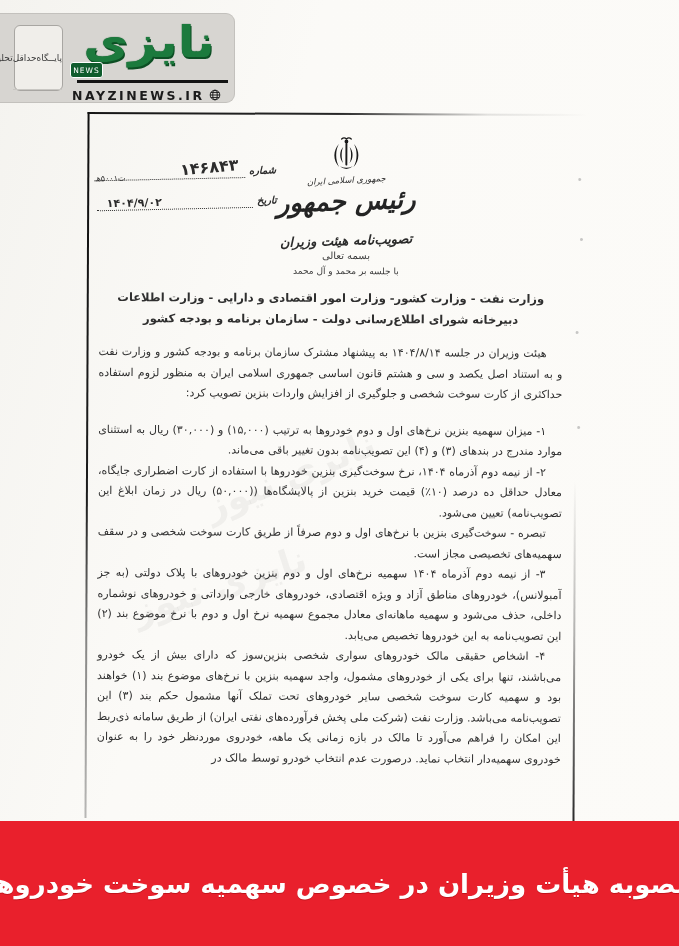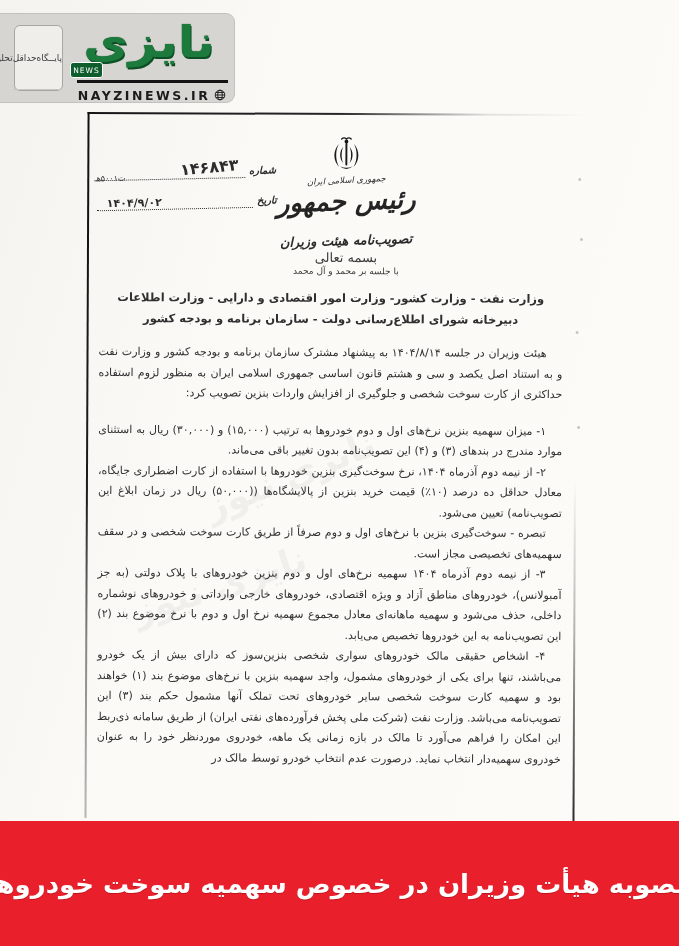--- a/index.html
+++ b/index.html
@@ -20,42 +20,42 @@
   .wordmark{position:absolute;left:68px;top:-4px;width:162px;height:62px;
     display:flex;align-items:center;justify-content:center;direction:rtl;
     font-size:44px;font-weight:bold;color:#1c7a3d;
     text-shadow:1px 2px 0 #0d4f24, 0 0 1px #0d4f24;transform:scaleX(1.12);}
   .news-badge{position:absolute;left:62px;top:48px;width:31px;height:14px;
     background:#0f5c2d;border:1px solid #fdfdfd;border-radius:3px;
     color:#fff;font-size:7.5px;font-weight:normal;letter-spacing:1px;
     display:flex;align-items:center;justify-content:center;margin-left:8px;}
   .logo-underline{position:absolute;left:77px;top:66px;width:151px;height:3px;background:#141414;}
   .site-url{position:absolute;left:72px;top:71px;width:160px;height:20px;
-    display:flex;align-items:center;justify-content:center;gap:4px;
+    display:flex;align-items:center;justify-content:flex-start;gap:4px;
     font-size:12.5px;font-weight:bold;letter-spacing:2.5px;color:#1b1b1b;}
   .globe{width:12px;height:12px;flex:0 0 auto;}
   
   .doc{position:absolute;left:0;top:0;width:679px;height:946px;transform:rotate(0.25deg);}
   .frame-top{position:absolute;left:86px;top:113px;width:500px;height:2px;
     background:linear-gradient(to right,#161616 0%,#272727 50%,rgba(40,40,40,.55) 65%,rgba(40,40,40,.12) 80%,rgba(40,40,40,0) 100%);}
   .frame-left{position:absolute;left:86px;top:113px;width:2px;height:706px;
     background:linear-gradient(to bottom,#101010 0%,#1d1d1d 55%,rgba(40,40,40,.55) 75%,rgba(60,60,60,.35) 100%);}
   .frame-right{position:absolute;left:574px;top:480px;width:1.5px;height:340px;
     background:linear-gradient(to bottom,rgba(40,40,40,0) 0%,rgba(40,40,40,.35) 45%,#2a2a2a 100%);}
   .speck{position:absolute;width:3px;height:3px;border-radius:50%;background:#9a9a9a;opacity:.55;}
   
   .emblem{position:absolute;left:329px;top:135px;width:32px;height:40px;}
   .lh-country{position:absolute;left:275px;top:175px;width:140px;text-align:center;
     font-size:8.5px;font-style:italic;color:#2e2e2e;transform:rotate(-3deg);}
   .lh-office{position:absolute;left:255px;top:186px;width:180px;text-align:center;
     font-size:26px;font-weight:bold;font-style:italic;color:#242424;transform:rotate(-2deg);}
   .lh-doctype{position:absolute;left:245px;top:233px;width:200px;text-align:center;
     font-size:13px;font-weight:bold;font-style:italic;color:#2b2b2b;transform:rotate(-2deg);}
   .bismillah{position:absolute;left:295px;top:250px;width:100px;text-align:center;
-    font-size:13px;color:#3a3a3a;}
+    font-size:10px;color:#3a3a3a;}
   .salawat{position:absolute;left:270px;top:266px;width:150px;text-align:center;
     font-size:9px;color:#3a3a3a;}
   
   .stamp{position:absolute;left:95px;top:150px;width:180px;direction:rtl;
     transform:rotate(-1.5deg);color:#2c2c2c;}
   .stamp .srow{display:flex;align-items:flex-end;gap:4px;height:30px;position:relative;}
   .stamp .slabel{font-size:10px;font-style:italic;font-weight:bold;padding-bottom:2px;}
   .stamp .sdots{flex:1;border-bottom:1.5px dotted #333;position:relative;height:22px;}
   .stamp .snum{position:absolute;right:6px;bottom:1px;font-size:16px;font-weight:bold;
     letter-spacing:2px;transform:rotate(-4deg);white-space:nowrap;}

